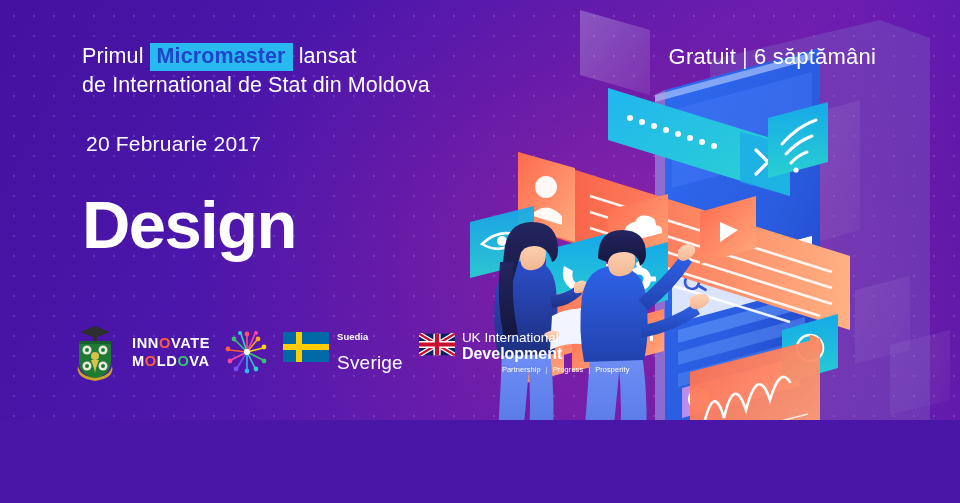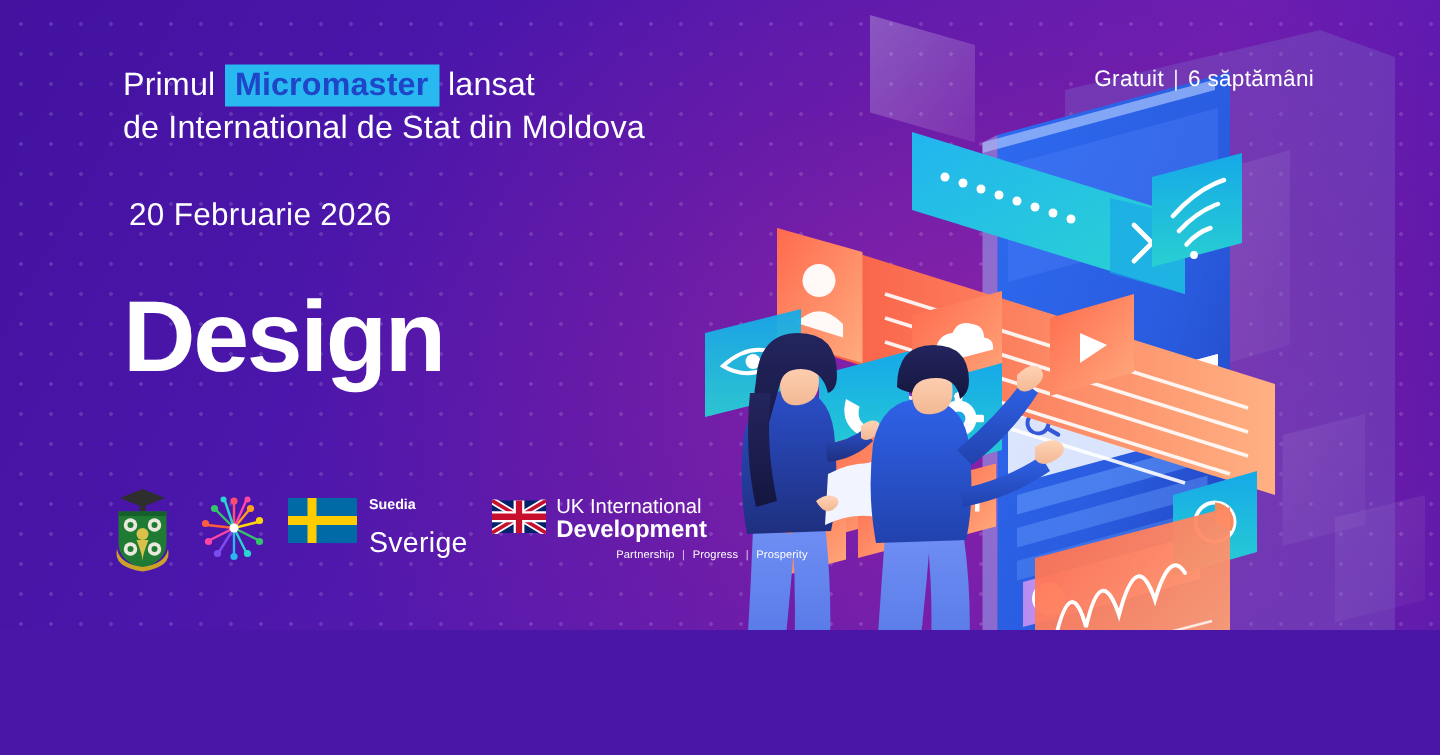--- a/index.html
+++ b/index.html
@@ -35,21 +35,21 @@
   }
   .kicker .hl {
     background:#27b9f0; color:#1f45c9;
     font-weight:700; padding:1px 7px 2px 7px;
     display:inline-block; line-height:25px;
   }
   .kicker .line2 { display:block; }
 
   .meta {
     position:absolute; right:84px; top:44px;
-    color:#ffffff; font-size:15px; font-weight:400;
+    color:#ffffff; font-size:22px; font-weight:400;
     letter-spacing:0.2px; white-space:nowrap;
   }
   .meta .sep { opacity:0.85; padding:0 6px; }
 
   .date {
     position:absolute; left:86px; top:132px;
     color:#ffffff; font-size:21px; font-weight:400; letter-spacing:0.2px;
   }
 
   .title {
@@ -378,21 +378,21 @@
     <span>Primul</span>
     <span class="hl">Micromaster</span>
     <span>lansat</span>
     <span class="line2">de International de Stat din Moldova</span>
   </div>
 
   <div class="meta">
     <span>Gratuit</span><span class="sep">|</span><span>6 săptămâni</span>
   </div>
 
-  <div class="date">20 Februarie 2026</div>
+  <div class="date">20 Februarie 2017</div>
 
   <div class="title">
     <span>Design</span>
   </div>
 
   <div class="logobar">
 
     <div class="logo-slot">
       <svg class="crest" viewBox="0 0 46 60" xmlns="http://www.w3.org/2000/svg">
         <path d="M8 10 L23 4 L38 10 L23 16 Z" fill="#2e2e2e"></path>
@@ -406,20 +406,28 @@
         <circle cx="15" cy="44" r="4.5" fill="#e8e8dd"></circle>
           <circle cx="15" cy="44" r="2" fill="#1f7a34"></circle>
         <circle cx="31" cy="44" r="4.5" fill="#e8e8dd"></circle>
           <circle cx="31" cy="44" r="2" fill="#1f7a34"></circle>
         <circle cx="23" cy="34" r="4" fill="#d8c24a"></circle>
         <path d="M19 38 q4 10 4 14 q0 -4 4 -14 Z" fill="#d8c24a"></path>
         <path d="M6 44 q-3 12 17 15 q20 -3 17 -15 q-2 10 -17 12 q-15 -2 -17 -12 Z" fill="#c9a227"></path>
       </svg>
     </div>
 
+    <div class="innovate">
+      <div class="row r1">
+        <span>INN</span><span class="o-red">O</span><span>VATE</span>
+      </div>
+      <div class="row r2">
+        <span>M</span><span class="o-red">O</span><span>LD</span><span class="o-green">O</span><span>VA</span>
+      </div>
+    </div>
 
     <svg class="netlogo" viewBox="0 0 48 48" xmlns="http://www.w3.org/2000/svg">
       <g stroke-width="1.6" fill="none">
         <path d="M24 24 L24 8" stroke="#ff4d6d"></path>
           <circle cx="24" cy="6" r="2.4" fill="#ff4d6d"></circle>
         <path d="M24 24 L34 12" stroke="#ff9f1c"></path>
           <circle cx="35" cy="11" r="2.4" fill="#ff9f1c"></circle>
         <path d="M24 24 L40 20" stroke="#ffd60a"></path>
           <circle cx="41" cy="19" r="2.4" fill="#ffd60a"></circle>
         <path d="M24 24 L40 32" stroke="#35c46a"></path>

